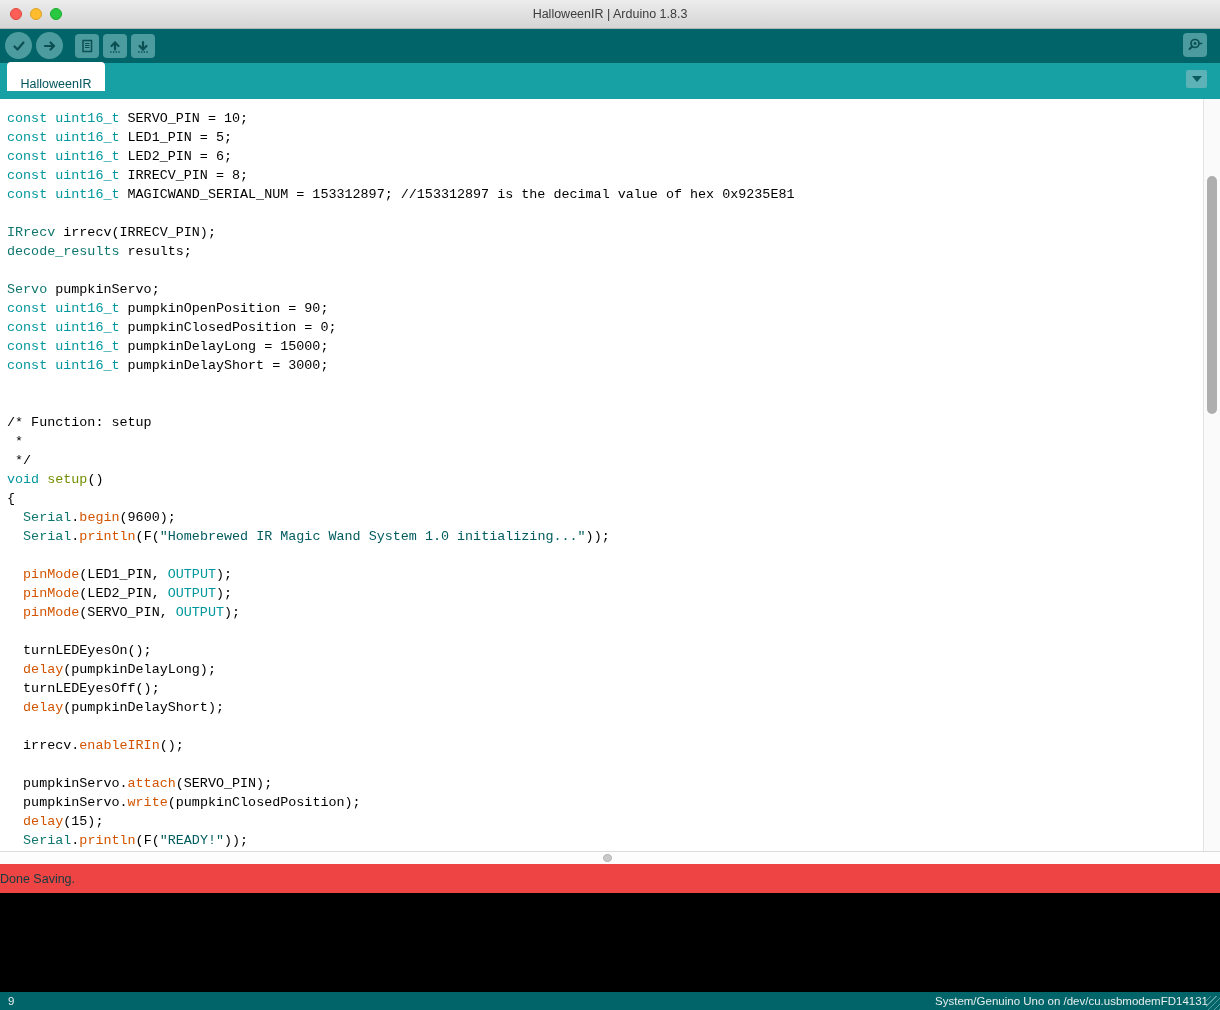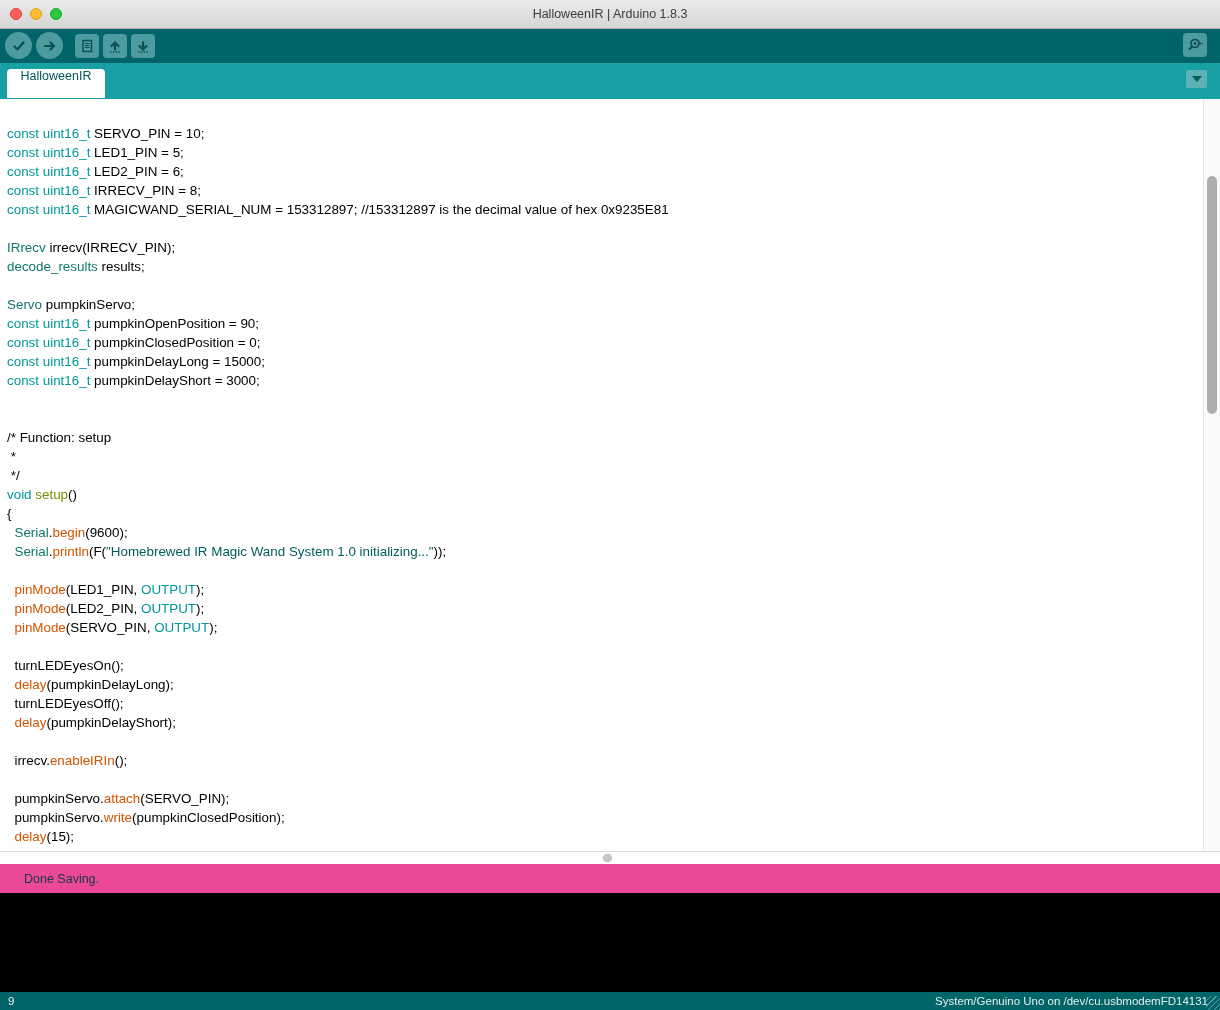--- a/index.html
+++ b/index.html
@@ -25,32 +25,32 @@
   .tb-btn { background:#4c9b9f; display:flex; align-items:center; justify-content:center;
             margin-right:4px; cursor:default; }
   .tb-circle { width:27px; height:27px; border-radius:50%; }
   .tb-square { width:24px; height:24px; border-radius:4px; }
   .tb-gap { width:8px; }
   .tb-right { position:absolute; right:13px; top:4px; margin:0; }
   .tb-btn svg { display:block; }
 
   
   .tabbar { height:36px; background:#17a1a5; position:relative; }
-  .tab { position:absolute; left:7px; bottom:1px; height:29px; width:98px; background:#ffffff;
-         border-radius:4px 4px 0 0; display:flex; align-items:flex-start; justify-content:center;
+  .tab { position:absolute; left:7px; bottom:8px; height:29px; width:98px; background:#ffffff;
+         border-radius:4px 4px 0 0; display:flex; align-items:flex-end; justify-content:center;
          font-size:12.5px; color:#00555a; }
   .tab-menu { position:absolute; right:13px; top:7px; width:21px; height:18px;
               background:#5cb2b6; border-radius:2px; display:flex; align-items:center;
               justify-content:center; }
   .tab-menu .tri { width:0; height:0; border-left:5px solid transparent;
                    border-right:5px solid transparent; border-top:6px solid #0b5a5e; }
 
   
   .editor { height:761px; background:#ffffff; position:relative; overflow:hidden; }
-  .code { padding:25px 0 0 7px; font-family:Liberation Sans, sans-serif;
+  .code { padding:10px 0 0 7px; font-family:Liberation Mono, monospace;
           font-size:13.4px; line-height:19px; white-space:pre; }
   .code-line { height:19px; }
   .c-k { color:#00979c; }            
   .c-c { color:#0f766e; }            
   .c-f { color:#d35400; }            
   .c-g { color:#728e00; }            
   .c-s { color:#005c5f; }            
   .c-m { color:#000000; }            
   .c-p { color:#000000; }            
   .vscroll { position:absolute; top:0; right:0; bottom:0; width:17px; background:#fafafa;
@@ -58,22 +58,22 @@
   .vthumb { position:absolute; top:77px; left:3px; width:10px; height:238px;
             background:#aeaeae; border-radius:5px; }
 
   
   .divider { height:13px; background:#fdfdfd; border-top:1px solid #dcdcdc;
              position:relative; }
   .grip { position:absolute; left:603px; top:2px; width:9px; height:8px;
           background:#c9c9c9; border:1px solid #b5b5b5; border-radius:50%; }
 
   
-  .statusstrip { height:30px; background:#ec4899; display:flex; align-items:center;
-                 padding-left:24px; font-size:12.5px; color:#113d3f; }
+  .statusstrip { height:30px; background:#ef4444; display:flex; align-items:center;
+                 padding-left:0; font-size:12.5px; color:#113d3f; }
 
   
   .console { height:100px; background:#000000; }
 
   
   .bottombar { height:18px; background:#006468; display:flex; align-items:center;
                justify-content:space-between; padding:0 12px 0 8px; font-size:11.5px;
                color:#e8eeee; position:relative; }
   .resize-grip { position:absolute; right:0; bottom:0; width:14px; height:14px;
                  background:repeating-linear-gradient(135deg, transparent 0 3px,

